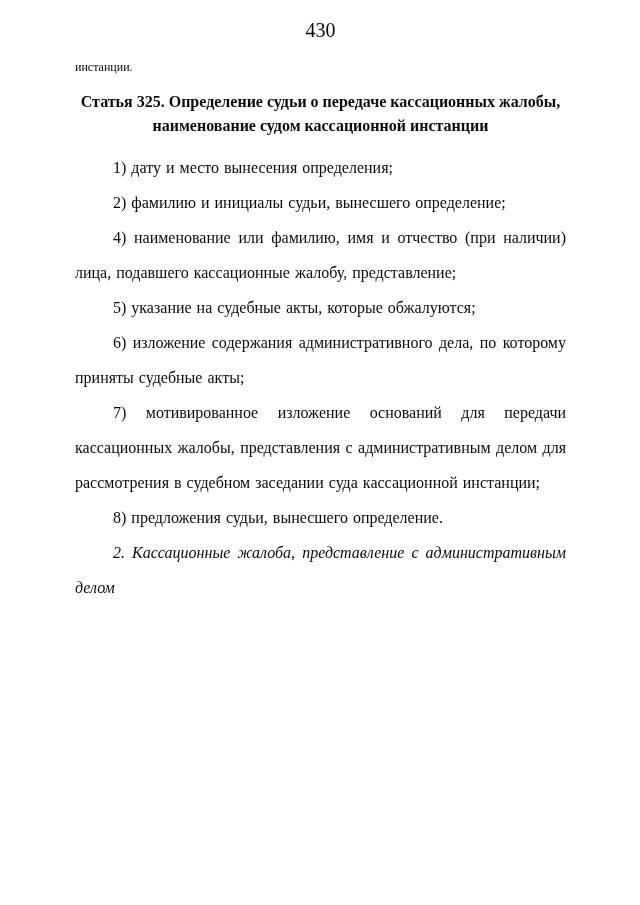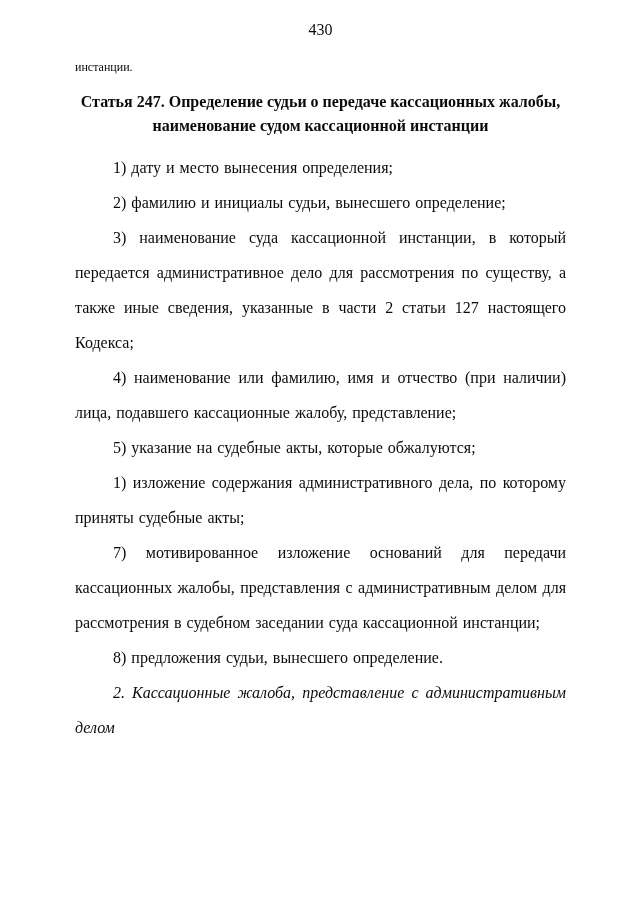--- a/index.html
+++ b/index.html
@@ -12,21 +12,21 @@
     overflow: hidden;
   }
   .page {
     width: 640px;
     height: 905px;
     padding: 20px 74px 0 75px;
     background: #ffffff;
   }
   .page-number {
     text-align: center;
-    font-size: 16px;
+    font-size: 20px;
     line-height: 20px;
     margin-bottom: 17px;
   }
   .continuation {
     font-size: 12px;
     line-height: 20px;
     margin-bottom: 13px;
   }
   .article-heading {
     font-size: 16px;
@@ -51,36 +51,35 @@
 </head>
 <body>
 
 <div class="page">
 
   <div class="page-number">430</div>
 
   <p class="continuation">инстанции.</p>
 
   <h2 class="article-heading">
-    <span>Статья 247. Определение судьи о передаче кассационных жалобы,</span>
+    <span>Статья 325. Определение судьи о передаче кассационных жалобы,</span>
     <span>наименование судом кассационной инстанции</span>
   </h2>
 
 
   <p class="body-para">1) дату и место вынесения определения;</p>
 
   <p class="body-para">2) фамилию и инициалы судьи, вынесшего определение;</p>
 
-  <p class="body-para">3) наименование суда кассационной инстанции, в который передается административное дело для рассмотрения по существу, а также иные сведения, указанные в части 2 статьи 127 настоящего Кодекса;</p>
 
   <p class="body-para">4) наименование или фамилию, имя и отчество (при наличии) лица, подавшего кассационные жалобу, представление;</p>
 
   <p class="body-para">5) указание на судебные акты, которые обжалуются;</p>
 
-  <p class="body-para">1) изложение содержания административного дела, по которому приняты судебные акты;</p>
+  <p class="body-para">6) изложение содержания административного дела, по которому приняты судебные акты;</p>
 
   <p class="body-para">7) мотивированное изложение оснований для передачи кассационных жалобы, представления с административным делом для рассмотрения в судебном заседании суда кассационной инстанции;</p>
 
   <p class="body-para">8) предложения судьи, вынесшего определение.</p>
 
   <p class="body-para stretch-last">2. Кассационные жалоба, представление с административным делом</p>
 
 </div>
 
 </body></html>

